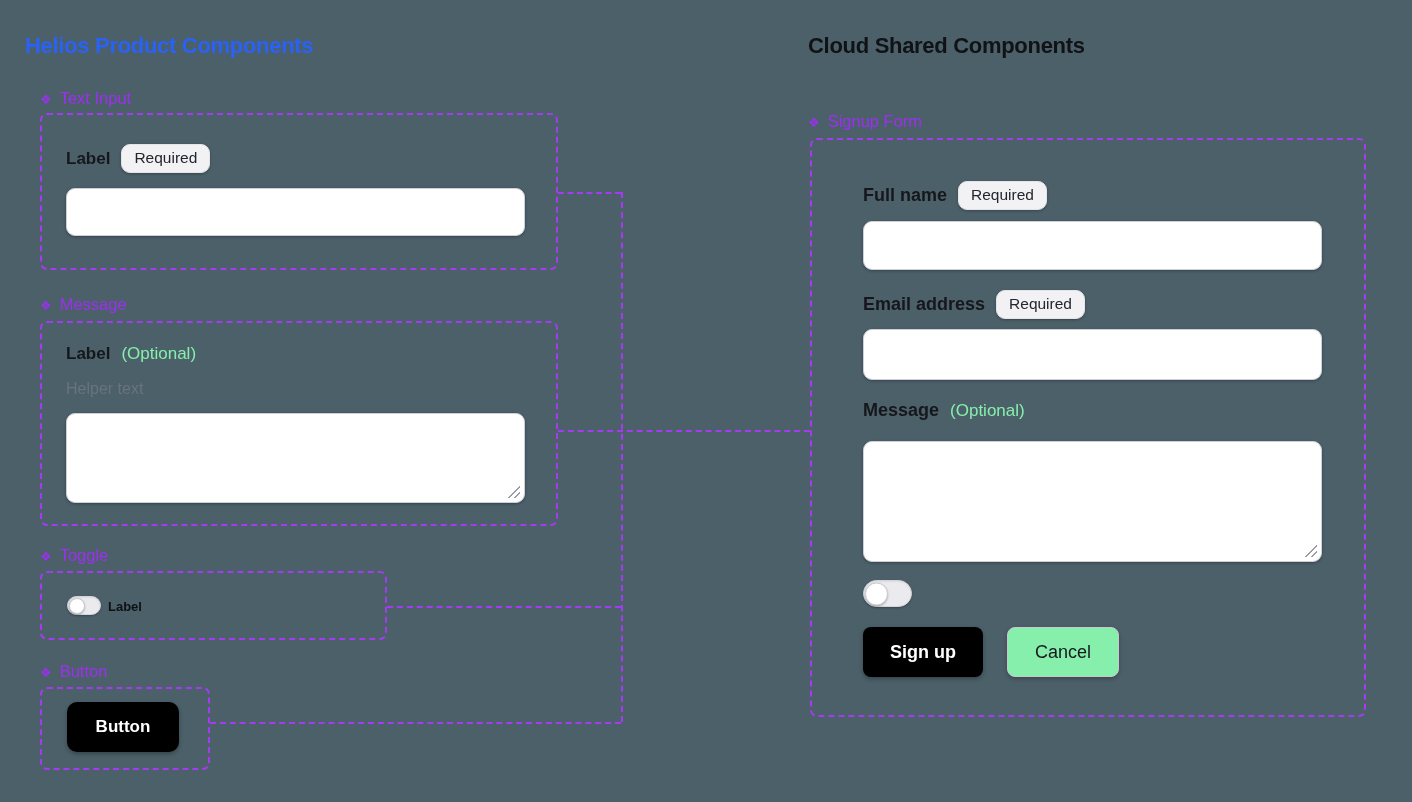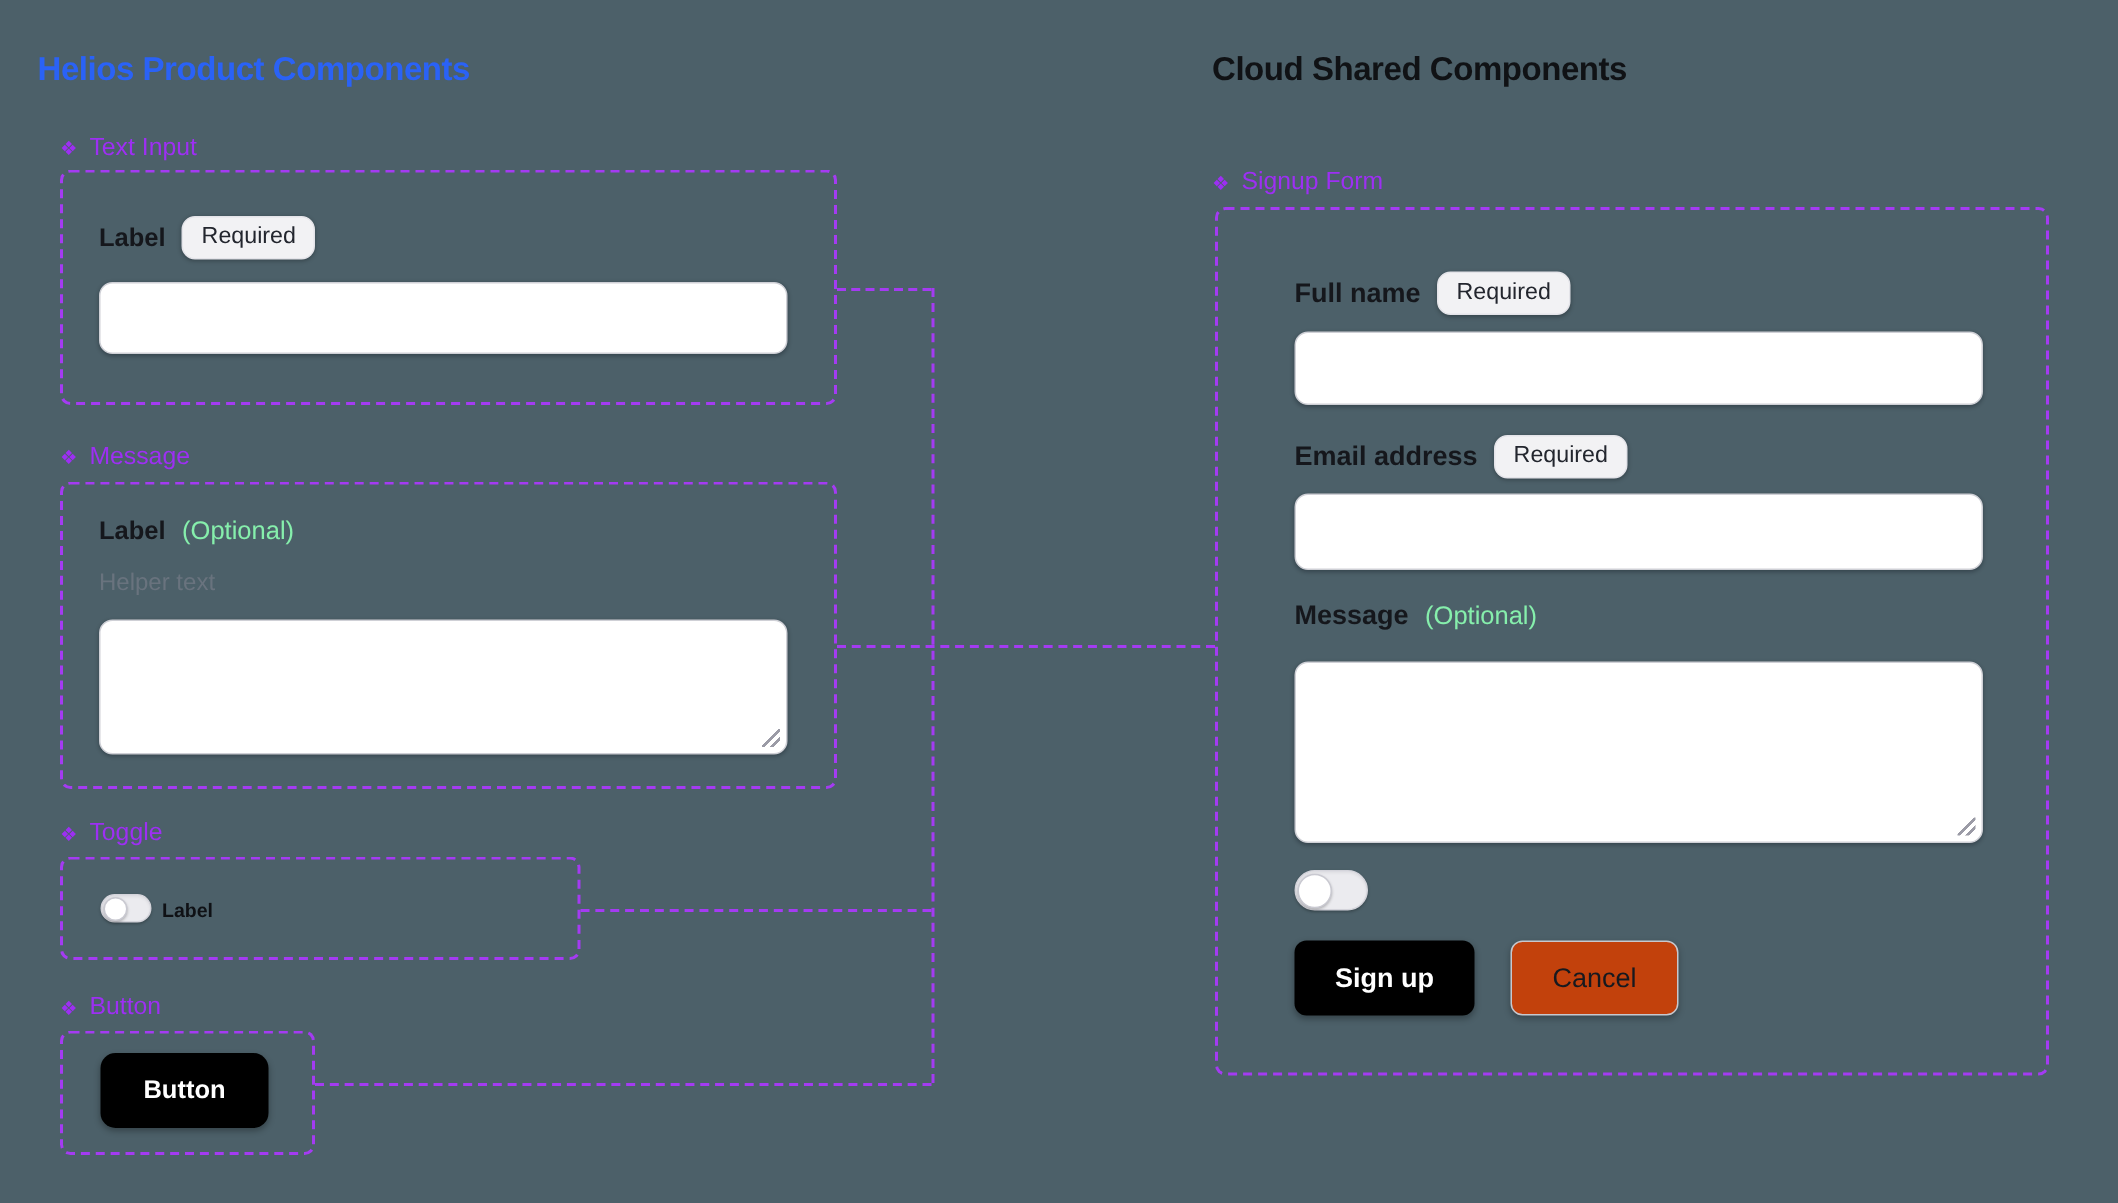--- a/index.html
+++ b/index.html
@@ -57,21 +57,21 @@
   .toggle.sm .knob { width:16px; height:16px; }
   .toggle.lg { left:863px; top:580px; width:49px; height:27px; }
   .toggle.lg .knob { width:23px; height:23px; }
 
   .toggle-label-sm { position:absolute; left:108px; top:599px; font-size:13px; font-weight:700; color:#0F1115; }
   .toggle-label-lg { position:absolute; left:927px; top:583px; font-size:19.5px; font-weight:700; color:#101216; white-space:nowrap; }
 
   .btn { position:absolute; display:flex; align-items:center; justify-content:center;
     border-radius:10px; font-family:"Liberation Sans",sans-serif; font-weight:600; cursor:pointer; }
   .btn-primary { background:#000000; color:#fff; border:none; box-shadow:0 2px 4px rgba(0,0,0,0.3); }
-  .btn-secondary { background:#c2410c; color:#17191F; border:1.5px solid #C7C8CE;
+  .btn-secondary { background:#86efac; color:#17191F; border:1.5px solid #C7C8CE;
     box-shadow:0 2px 4px rgba(0,0,0,0.25); font-weight:500; }
 
   .left-button { left:67px; top:702px; width:112px; height:50px; font-size:17px; }
   .signup-button { left:863px; top:627px; width:120px; height:50px; font-size:18px; border-radius:8px; }
   .cancel-button { left:1007px; top:627px; width:112px; height:50px; font-size:18px; border-radius:8px; }
 </style>
 </head>
 <body>
 
 <div class="canvas">

